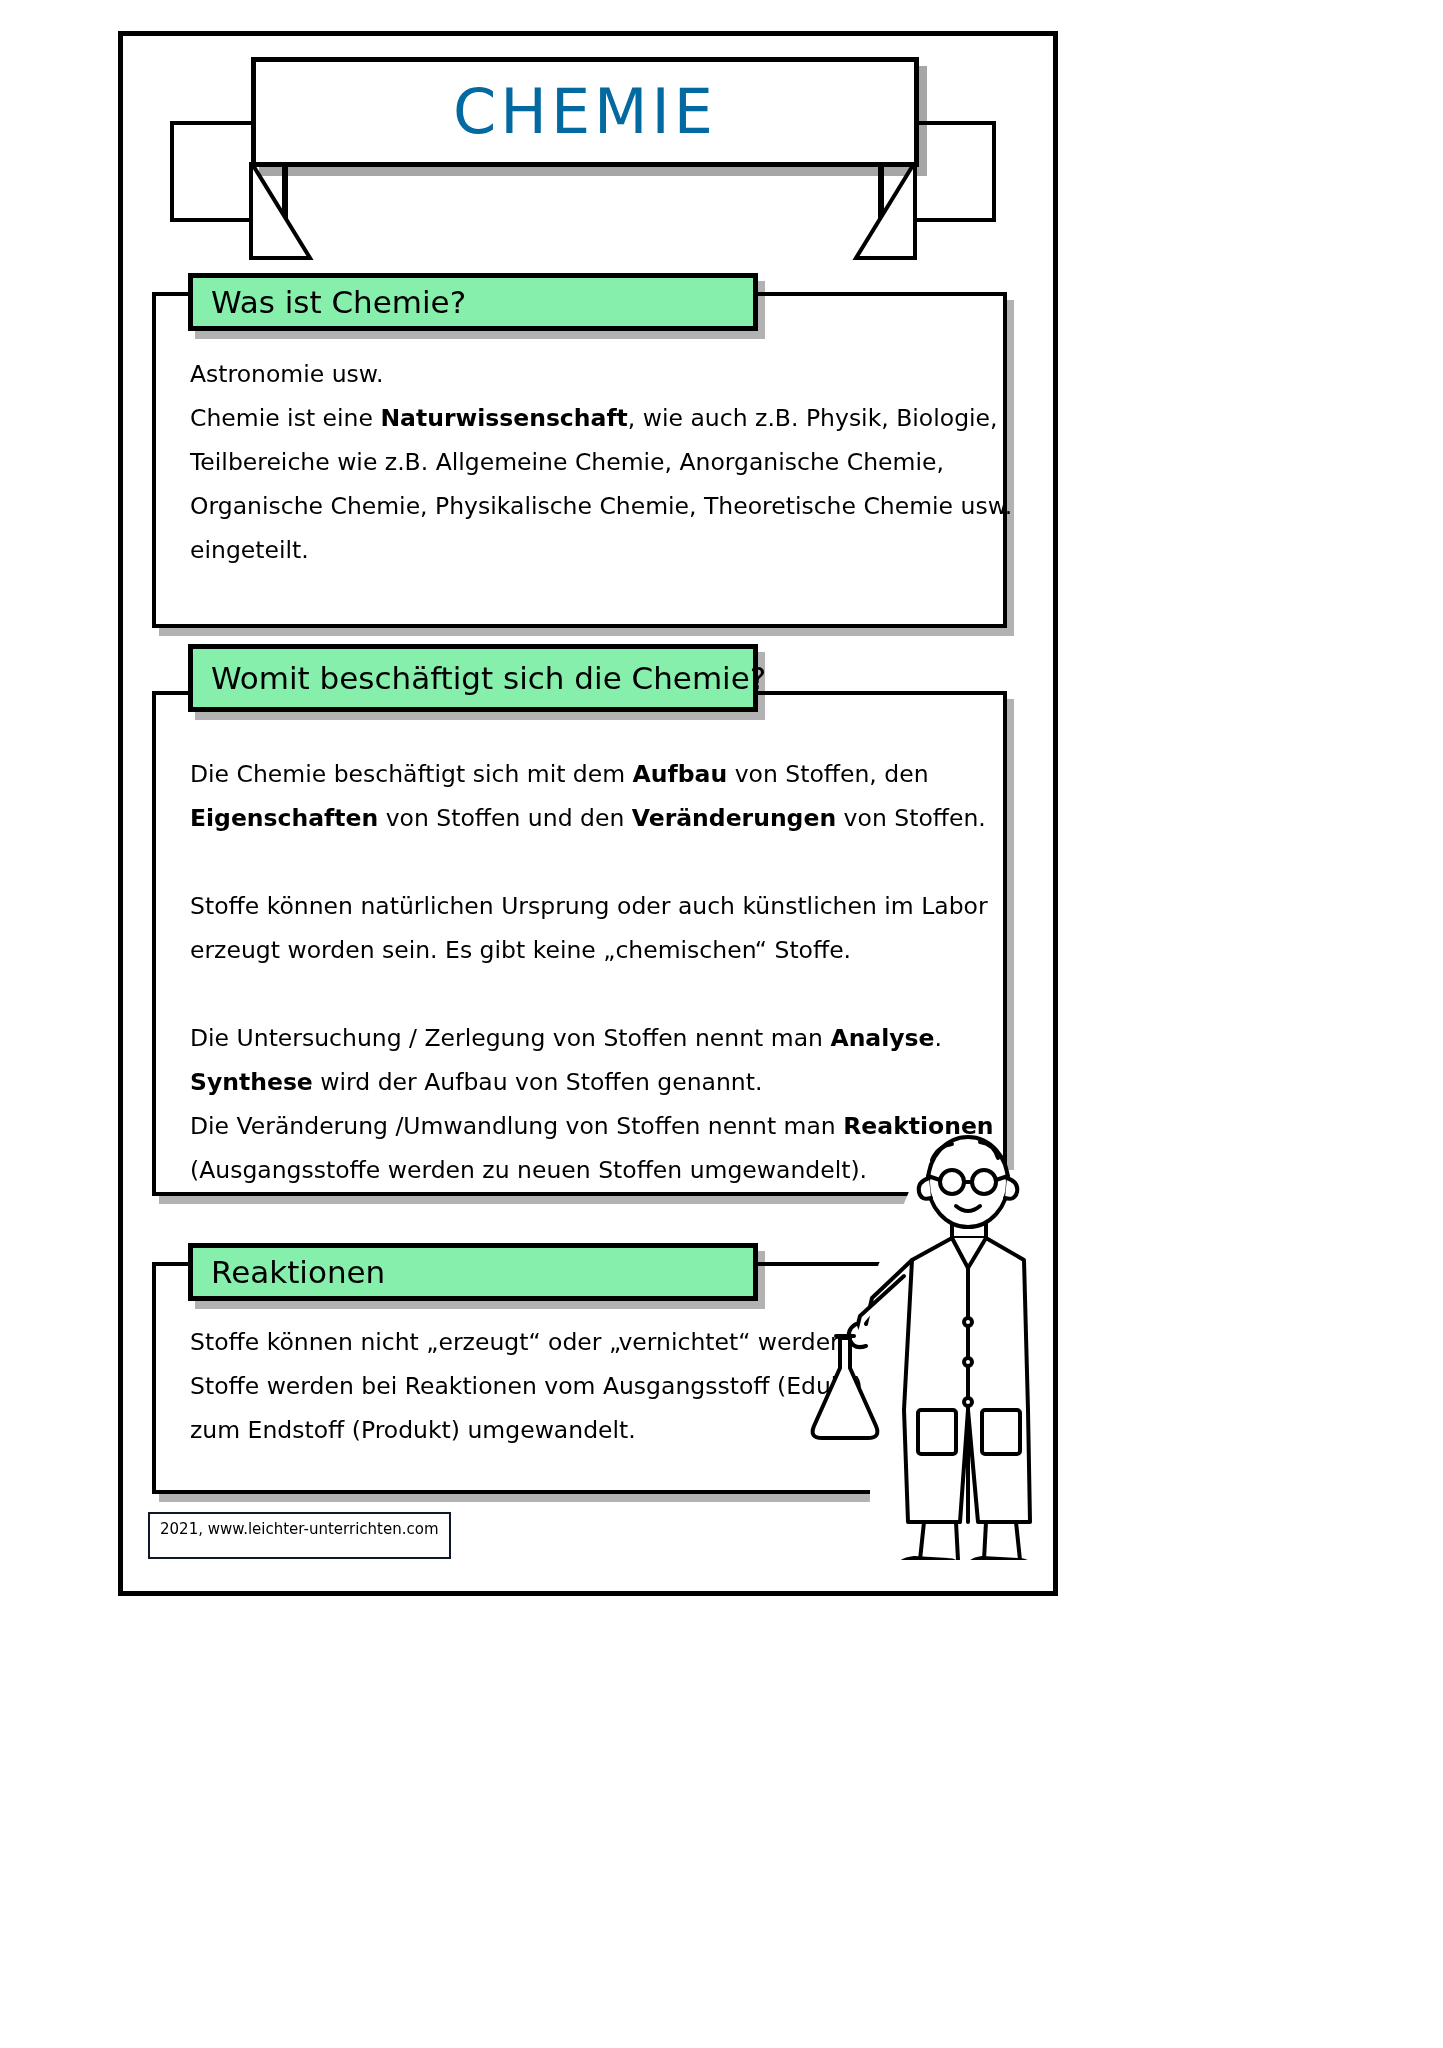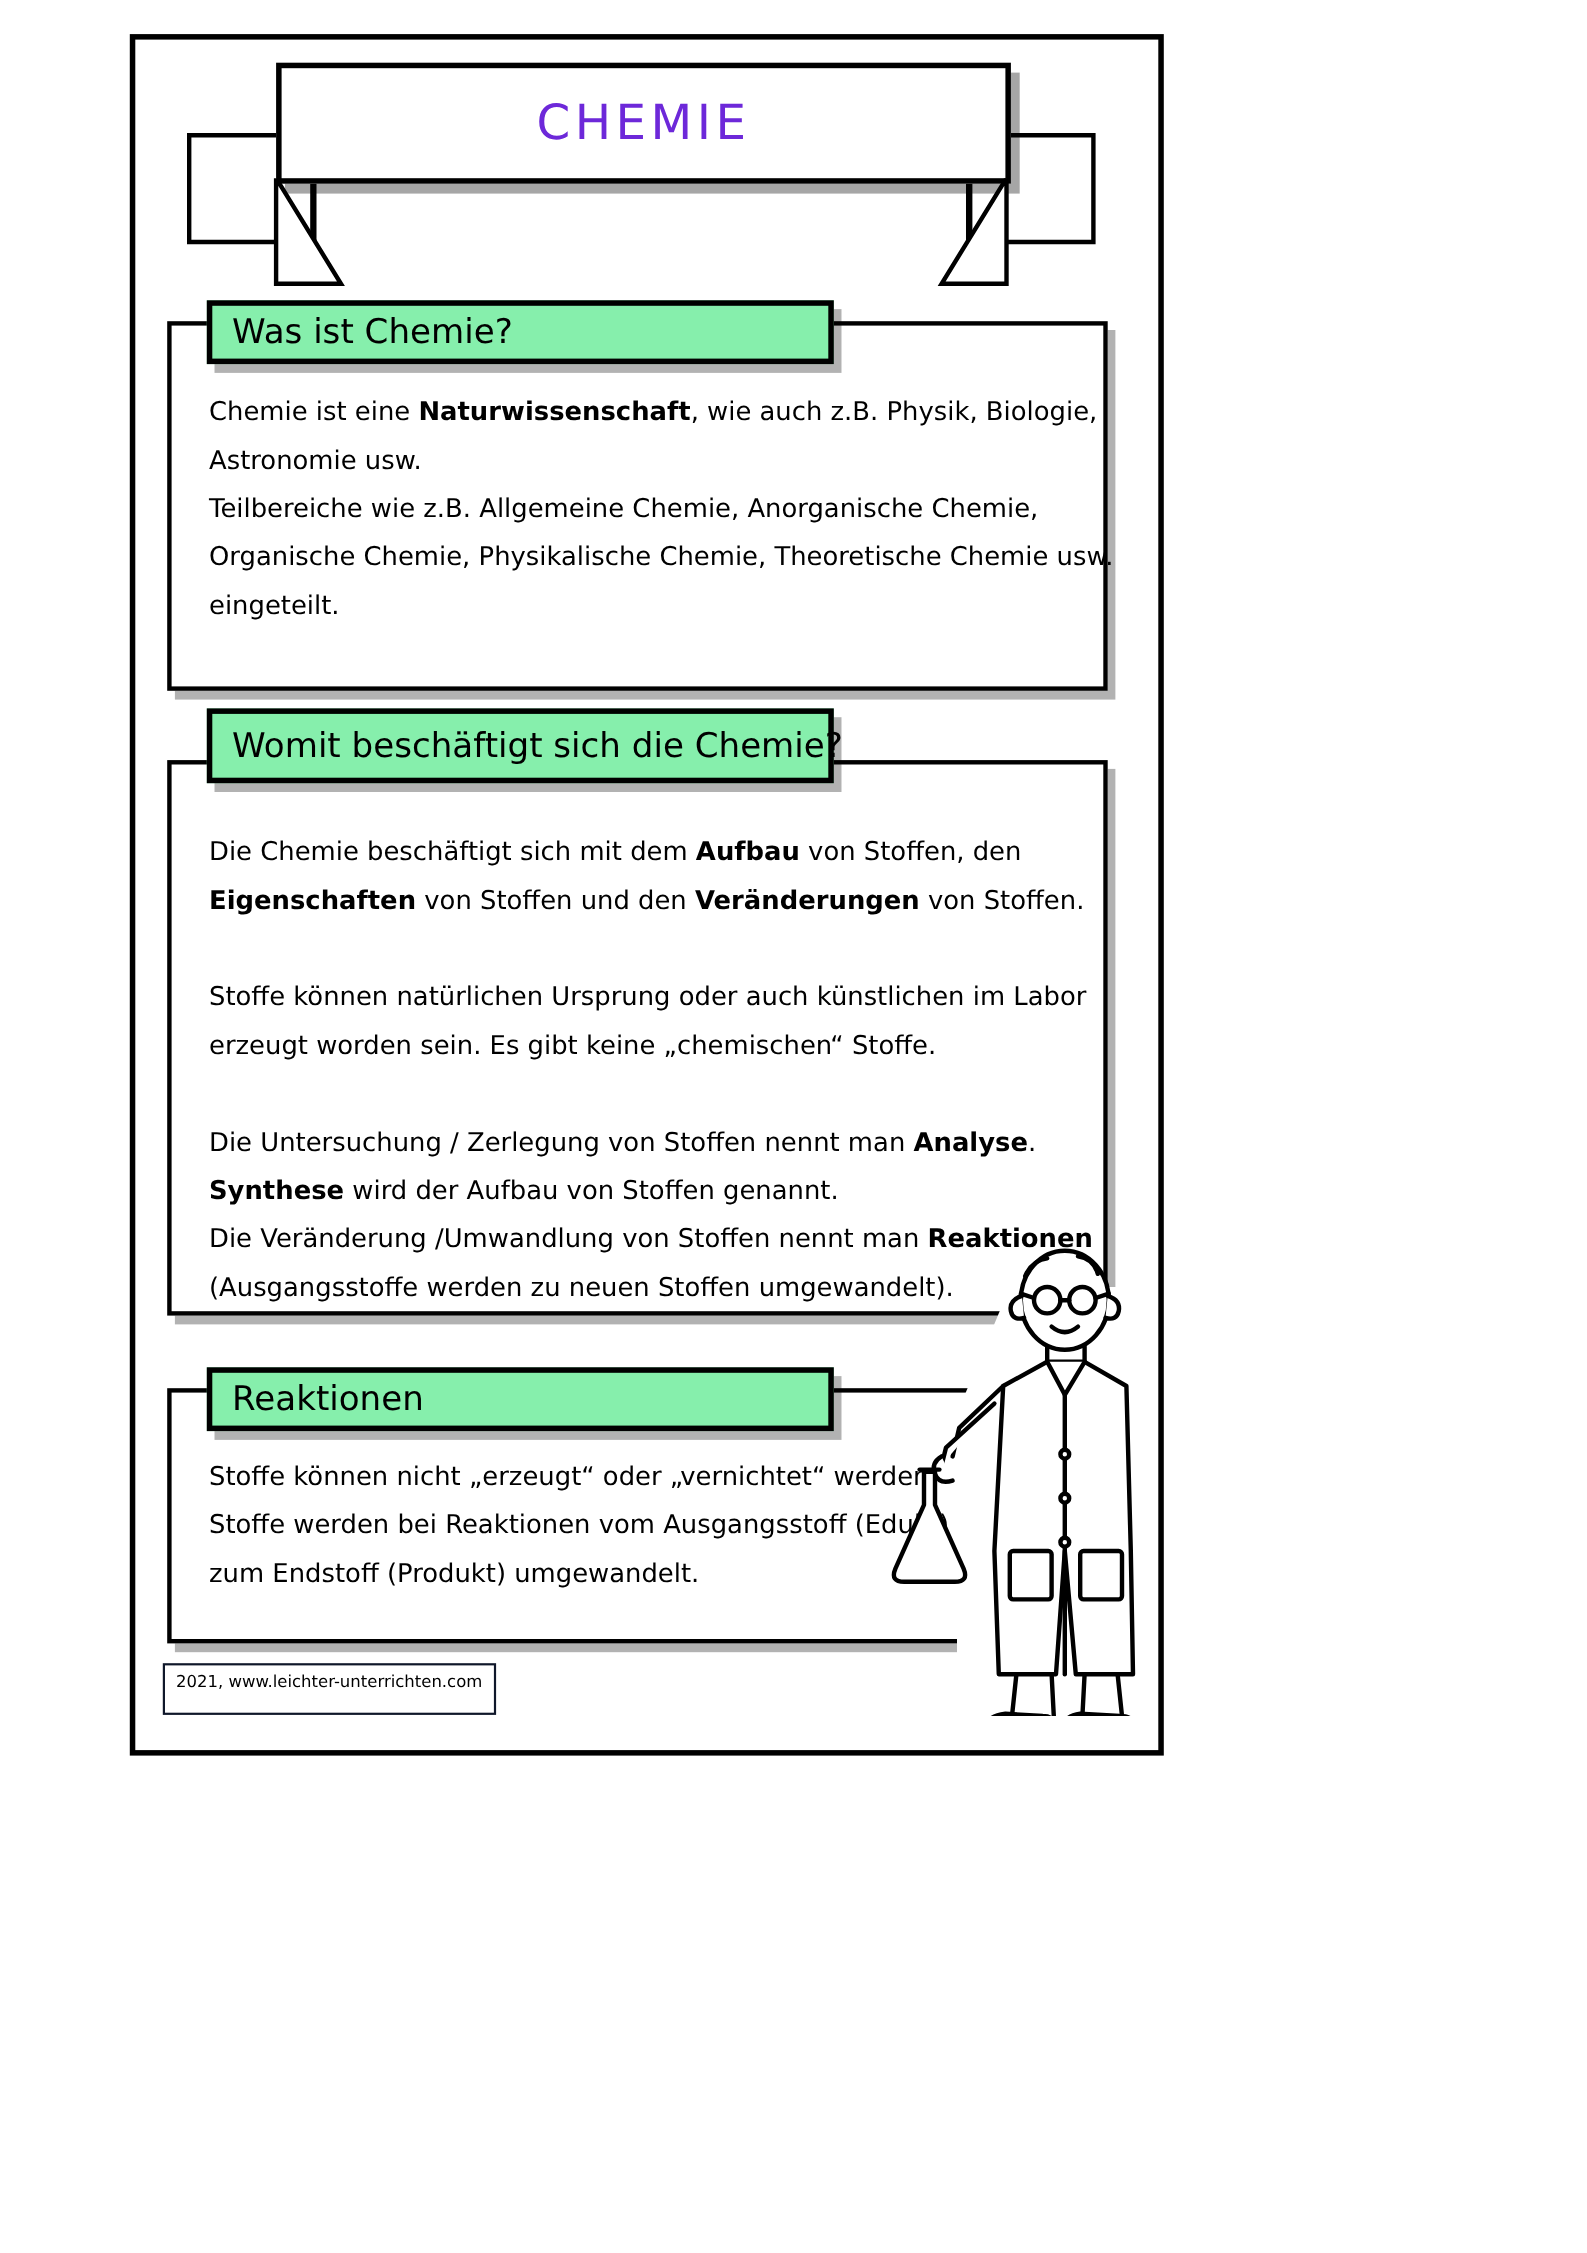--- a/index.html
+++ b/index.html
@@ -52,24 +52,24 @@
     border: 5px solid #000;
     background: #fff;
     display: flex;
     align-items: center;
     justify-content: center;
     box-shadow: 8px 9px 0 rgba(0,0,0,0.35);
     z-index: 3;
   }
   .banner-title {
     font-family: "DejaVu Sans", sans-serif;
-    font-size: 44px;
+    font-size: 62px;
     letter-spacing: 4px;
     font-weight: 400;
-    color: #6d28d9;
+    color: #0369a1;
     line-height: 1;
   }
   .section-body {
     position: absolute;
     border: 4px solid #000;
     background: #fff;
     box-shadow: 7px 8px 0 rgba(0,0,0,0.30);
   }
   .section-header {
     position: absolute;
@@ -175,22 +175,22 @@
   <svg style="position:absolute;right:85px;top:105px;z-index:5;" width="80" height="100" viewBox="0 0 80 100">
     <path d="M77 0 L77 96 L18 96 Z" fill="#fff" stroke="#000" stroke-width="4"></path>
   </svg>
 </div>
 
 <div class="section-body" id="sec1-body"></div>
 <div class="section-header" id="sec1-header">
   <span class="section-header-text">Was ist Chemie?</span>
 </div>
 <div class="section-text" id="sec1-text">
+    <div><span>Astronomie usw.</span></div>
     <div><span>Chemie ist eine </span><b>Naturwissenschaft</b><span>, wie auch z.B. Physik, Biologie,</span></div>
-    <div><span>Astronomie usw.</span></div>
     <div><span>Teilbereiche wie z.B. Allgemeine Chemie, Anorganische Chemie,</span></div>
     <div><span>Organische Chemie, Physikalische Chemie, Theoretische Chemie usw.</span></div>
     <div><span>eingeteilt.</span></div>
   </div>
 
 <div class="section-body" id="sec2-body"></div>
 <div class="section-header" id="sec2-header">
   <span class="section-header-text">Womit beschäftigt sich die Chemie?</span>
 </div>
 <div class="section-text" id="sec2-text">

